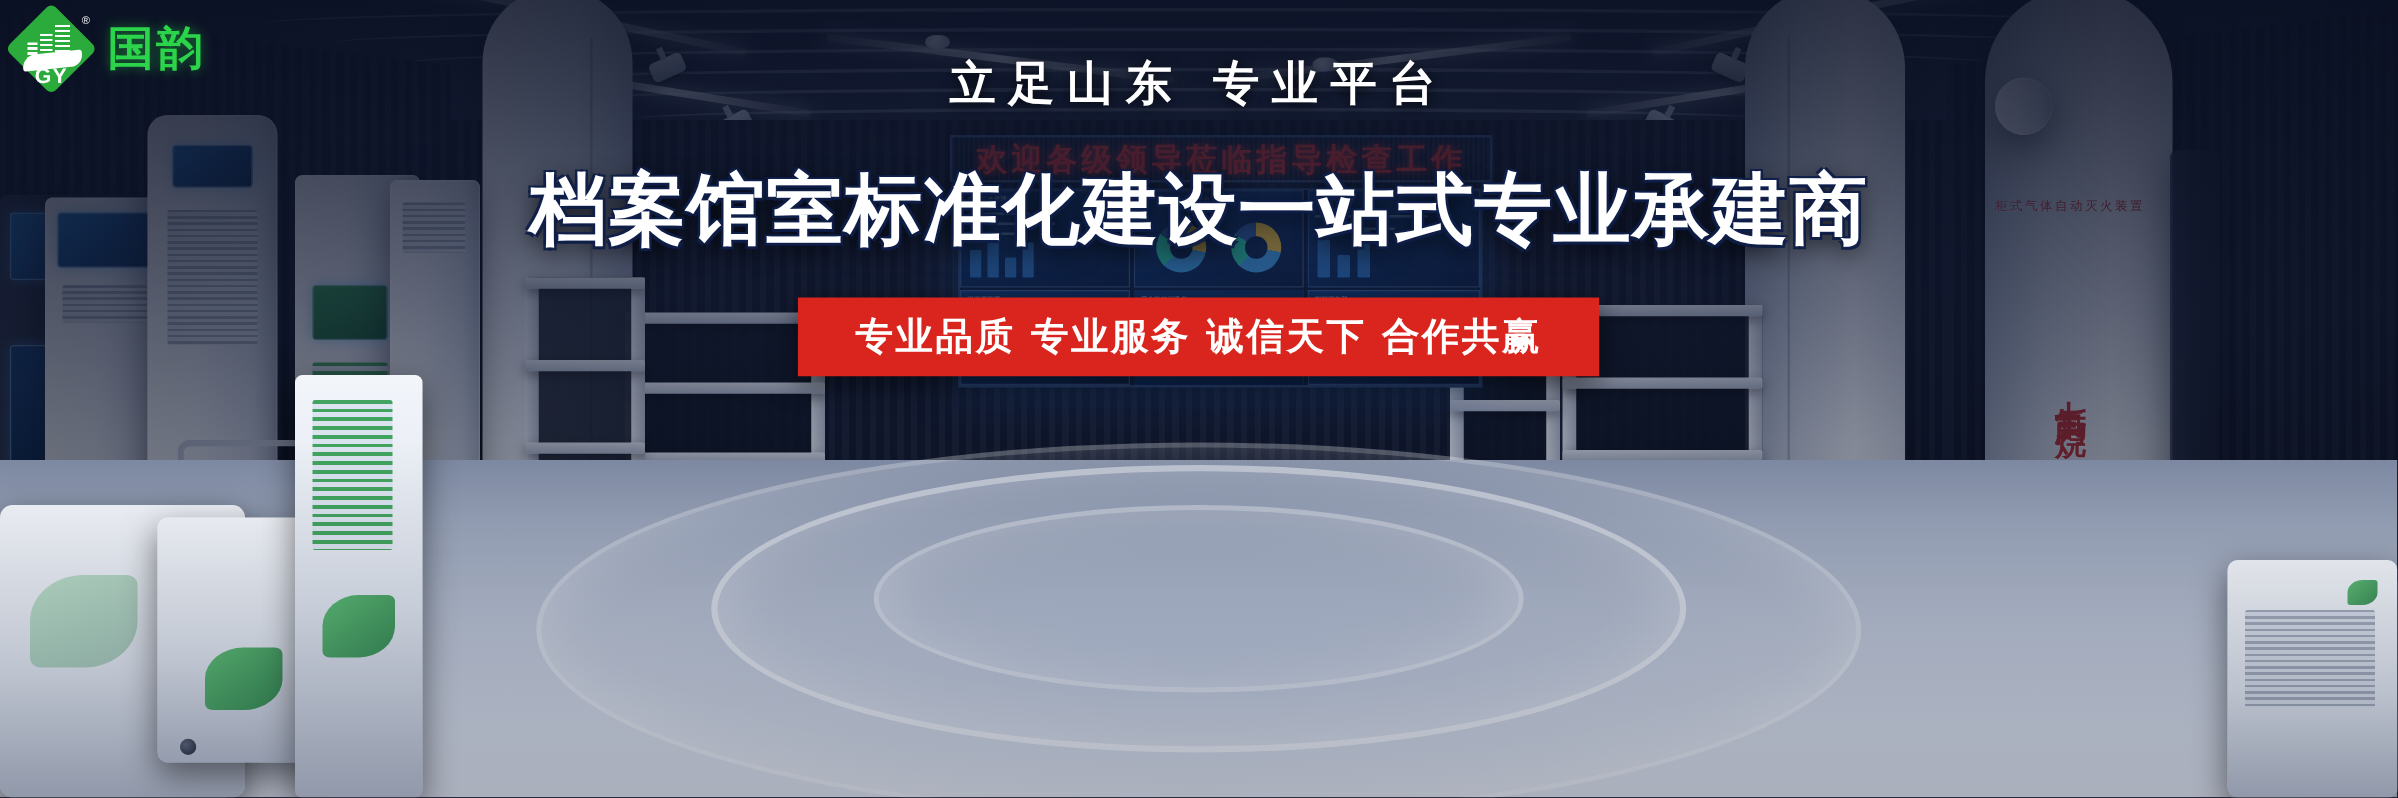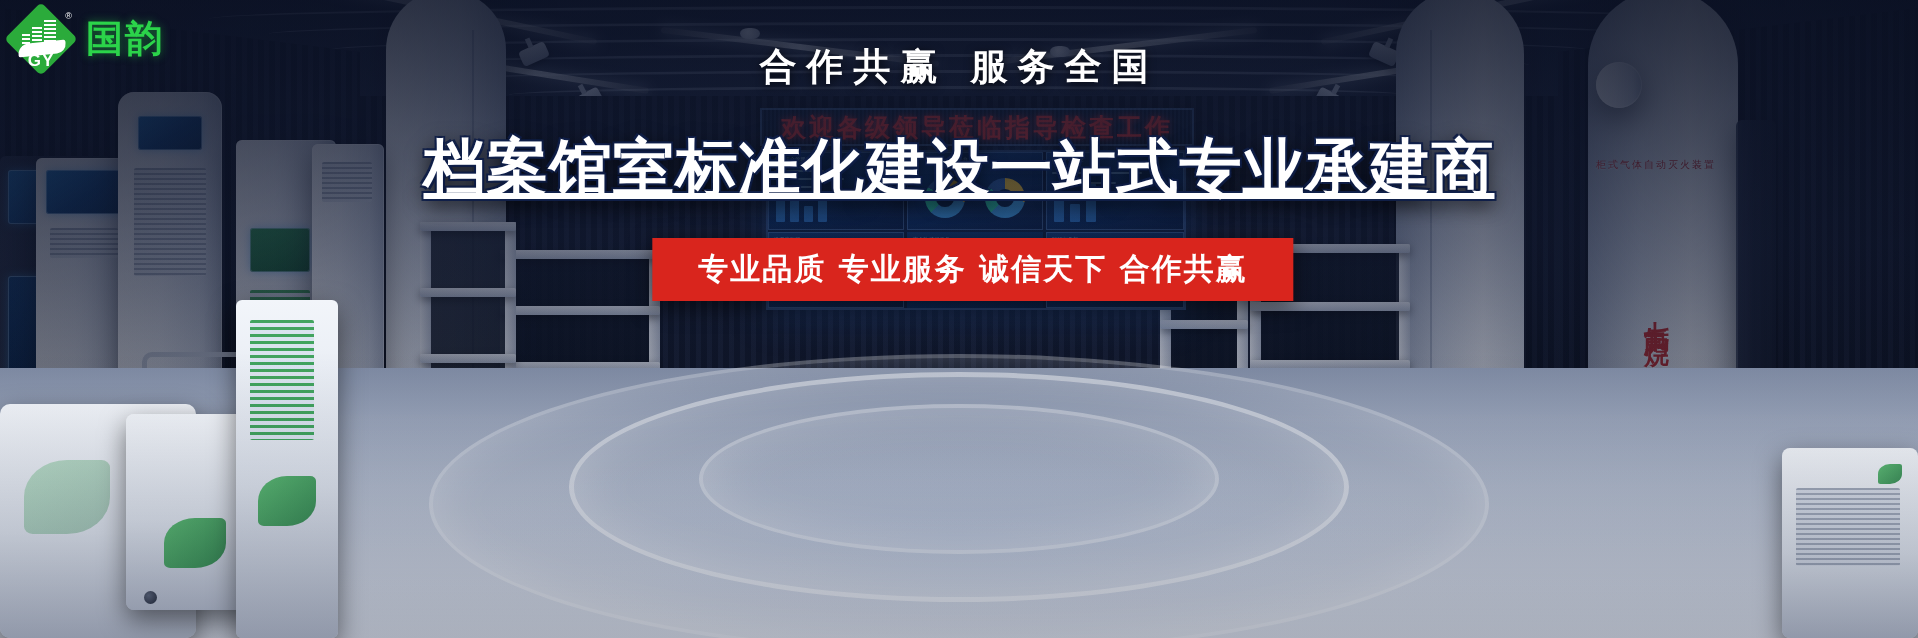--- a/index.html
+++ b/index.html
@@ -315,38 +315,36 @@
     color:#ffffff; font-size:62px; font-weight:700; letter-spacing:1px;
     font-family:"DejaVu Sans", sans-serif;
     text-shadow:
       0 0 2px rgba(20,40,90,.95),
       2px 2px 0 rgba(16,30,70,.9),
       -2px 2px 0 rgba(16,30,70,.9),
       2px -2px 0 rgba(16,30,70,.9),
       -2px -2px 0 rgba(16,30,70,.9),
       0 5px 20px rgba(0,0,0,.85);
     white-space:nowrap;
-    text-decoration:underline;
   }
   .headline-en {
     position:absolute; left:0; right:0; top:194px; text-align:center;
     color:#ffffff; font-size:26px; font-weight:700; letter-spacing:.6px;
     font-family:"Liberation Sans", sans-serif;
     text-shadow:1px 1px 0 rgba(16,30,70,.9), -1px 1px 0 rgba(16,30,70,.9),
                 1px -1px 0 rgba(16,30,70,.9), -1px -1px 0 rgba(16,30,70,.9),
                 0 3px 12px rgba(0,0,0,.8);
     white-space:nowrap;
   }
 
   .slogan-bar {
     position:absolute; left:50%; top:238px; transform:translateX(-50%);
     background:#d9251d;
     padding:11px 46px;
     box-shadow:0 6px 22px rgba(0,0,0,.55);
-    margin-left:14px;
   }
   .slogan-bar span {
     color:#ffffff; font-size:30px; font-weight:700; letter-spacing:2px;
     font-family:"DejaVu Sans", sans-serif; white-space:nowrap;
   }
 </style>
 </head>
 <body>
 
 <div class="banner">
@@ -603,21 +601,21 @@
           <i style="left:10px;width:10px; height:20px;"></i>
           <i style="left:22px;width:12px; height:27px;"></i>
         </div>
         <div class="logo-hand"></div>
         <div class="logo-gy">GY</div>
         <div class="logo-r">®</div>
       </div>
       <div class="logo-name">国韵</div>
     </div>
 
-    <div class="tagline-cn">合作共赢 服务全国</div>
+    <div class="tagline-cn">立足山东 专业平台</div>
 
     <div class="headline">档案馆室标准化建设一站式专业承建商</div>
 
     <div class="slogan-bar">
       <span>专业品质  专业服务  诚信天下  合作共赢</span>
     </div>
 
   </div>
 </div>
 

